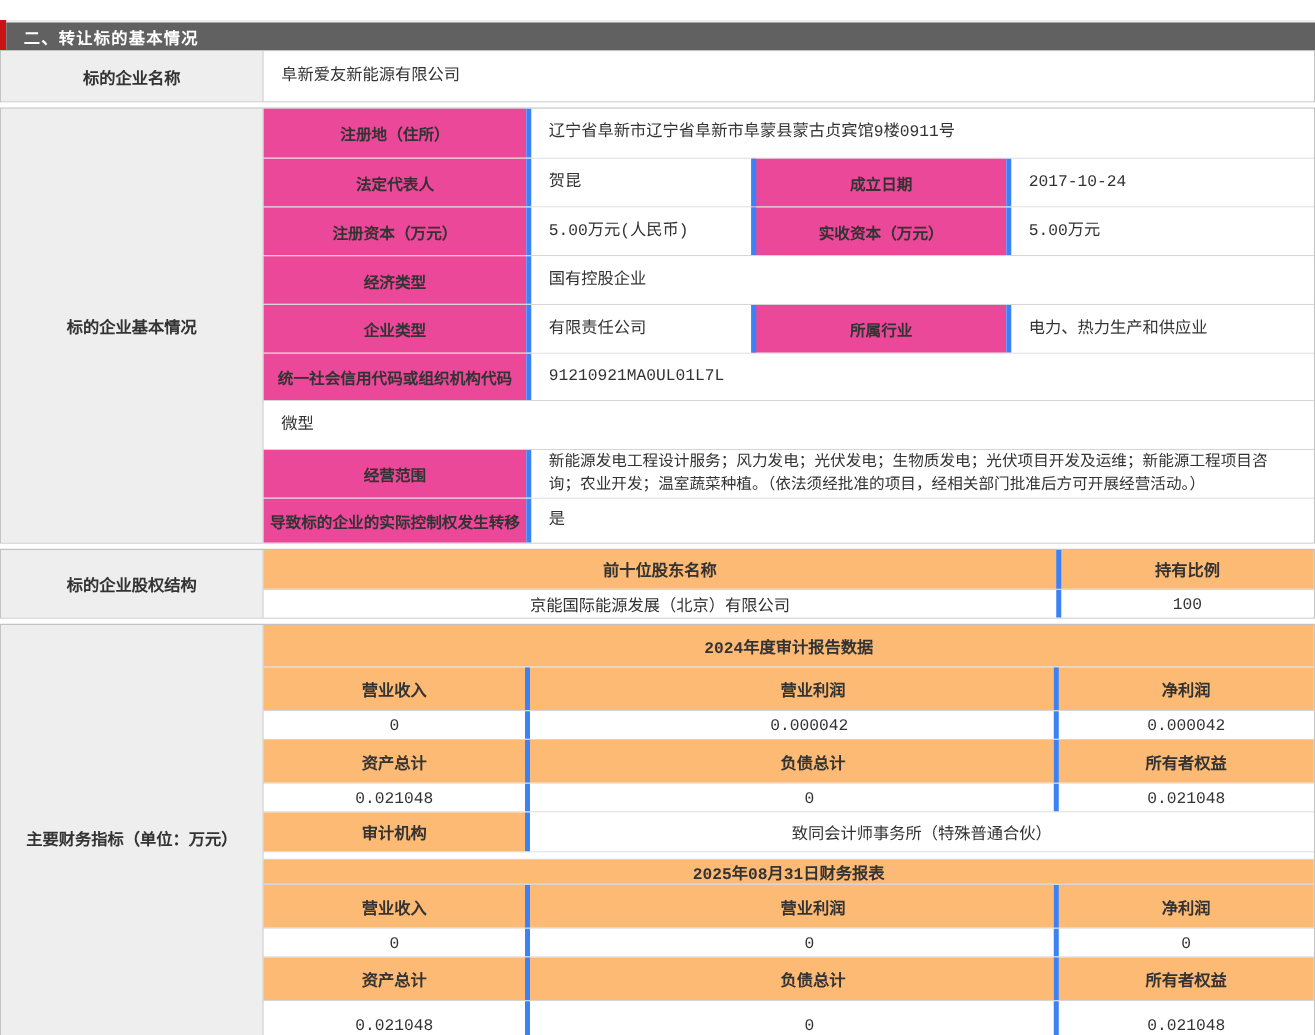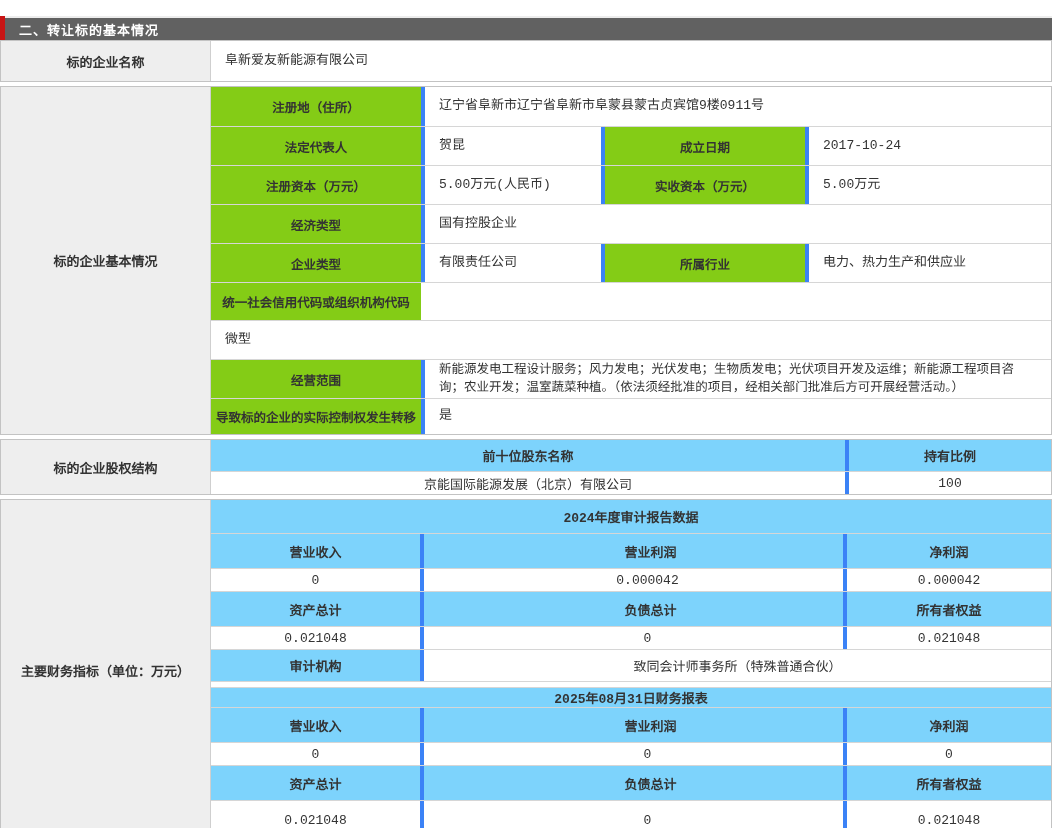--- a/index.html
+++ b/index.html
@@ -23,32 +23,32 @@
     width:210px; flex:0 0 210px; background:#eeeeee; border-right:1px solid #cfcfcf;
     display:flex; align-items:center; justify-content:center;
     font-weight:bold; font-size:13px; text-align:center; padding:0 20px;
   }
   .rightcol { flex:1; display:flex; flex-direction:column; min-width:0; }
   .trow { display:flex; border-bottom:1px solid #d6d6d6; }
   .trow:last-child { border-bottom:none; flex:1; }
   .cell { display:flex; align-items:center; min-width:0; }
   .cell + .cell { border-left:4px solid #3b82f6; }
   .lbl {
-    background:#84cc16; font-weight:bold; font-size:12.5px;
+    background:#ec4899; font-weight:bold; font-size:12.5px;
     justify-content:center; text-align:right; padding:0 2px;
   }
   .val { background:#fff; font-size:13px; padding:2px 14px; line-height:1.45; }
   .w210 { width:210px; flex:0 0 210px; }
   .w180 { width:180px; flex:0 0 180px; }
   .w204 { width:204px; flex:0 0 204px; }
   .grow { flex:1; }
   .gap { height:4px; background:#fff; }
   
   .cthead {
-    background:#7dd3fc; font-weight:bold; font-size:13px;
+    background:#fdba74; font-weight:bold; font-size:13px;
     justify-content:center; text-align:center;
   }
   .ctval { background:#fff; font-size:13px; justify-content:center; text-align:center; padding:0 6px; }
   .w634 { width:634px; flex:0 0 634px; }
   .w209 { width:209px; flex:0 0 209px; }
   .w423 { width:423px; flex:0 0 423px;padding-left:34px; }
   .spacer { background:#fff; }
   
   .bottombar { height:3px; display:flex; }
   .bottombar-accent { width:5px; background:#c81414; }
@@ -99,20 +99,21 @@
         <div class="cell val grow">国有控股企业</div>
       </div>
       <div class="trow" style="height:39px">
         <div class="cell lbl w210">企业类型</div>
         <div class="cell val w180">有限责任公司</div>
         <div class="cell lbl w204">所属行业</div>
         <div class="cell val grow">电力、热力生产和供应业</div>
       </div>
       <div class="trow" style="height:38px">
         <div class="cell lbl w210">统一社会信用代码或组织机构代码</div>
+        <div class="cell val grow">91210921MA0UL01L7L</div>
       </div>
       <div class="trow" style="height:39px">
         <div class="cell val grow">微型</div>
       </div>
       <div class="trow" style="height:39px">
         <div class="cell lbl w210">经营范围</div>
         <div class="cell val grow" style="font-size:12.5px">新能源发电工程设计服务；风力发电；光伏发电；生物质发电；光伏项目开发及运维；新能源工程项目咨询；农业开发；温室蔬菜种植。（依法须经批准的项目，经相关部门批准后方可开展经营活动。）</div>
       </div>
       <div class="trow">
         <div class="cell lbl w210">导致标的企业的实际控制权发生转移</div>

